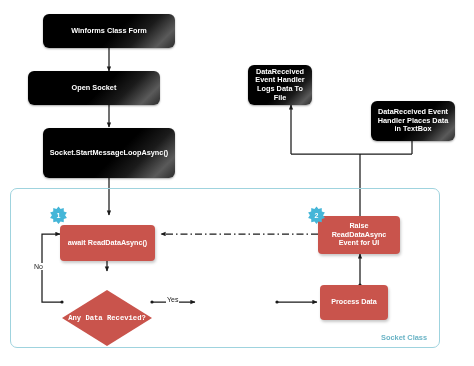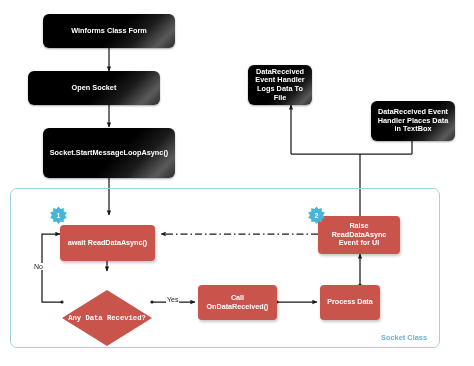--- a/index.html
+++ b/index.html
@@ -187,25 +187,22 @@
 
   <div class="node node-red" style="left:60px; top:216px; width:95px; height:36px;margin-top:9px;">
     <span>await ReadDataAsync()</span>
   </div>
 
   <div class="node node-red node-diamond" style="left:62px; top:290px; width:90px; height:56px;font-family:Liberation Mono, monospace;">
     <span class="diamond-shape"></span>
     <span class="diamond-label">Any Data Recevied?</span>
   </div>
 
-  <div class="node node-red" style="left:198px; top:285px; width:79px; height:35px;">
-    <span>Call OnDataReceived()</span>
-  </div>
-
-  <div class="node node-red" style="left:320px; top:285px; width:60px; height:35px;">
+
+  <div class="node node-red" style="left:320px; top:285px; width:68px; height:35px;">
     <span>Process Data</span>
   </div>
 
   <div class="node node-red" style="left:318px; top:216px; width:82px; height:38px;">
     <span>Raise ReadDataAsync Event for UI</span>
   </div>
 
   <div class="badge" style="left:49px; top:206px;">
     <svg width="19" height="19" viewBox="0 0 24 24" xmlns="http://www.w3.org/2000/svg">
       <path d="M12 0.5 L14.6 3.7 L18.6 2.6 L18.7 6.8 L22.6 8.1 L20.3 11.6 L22.6 15.1

